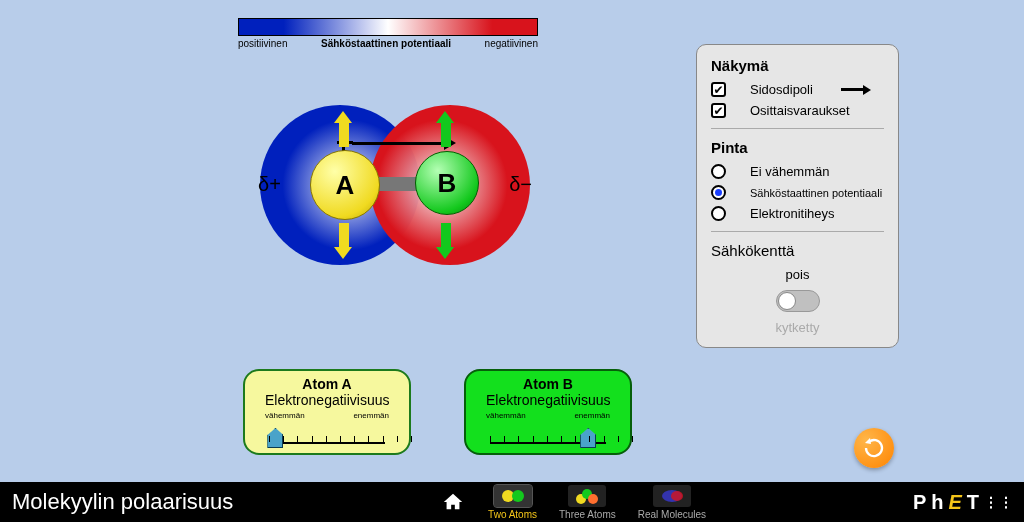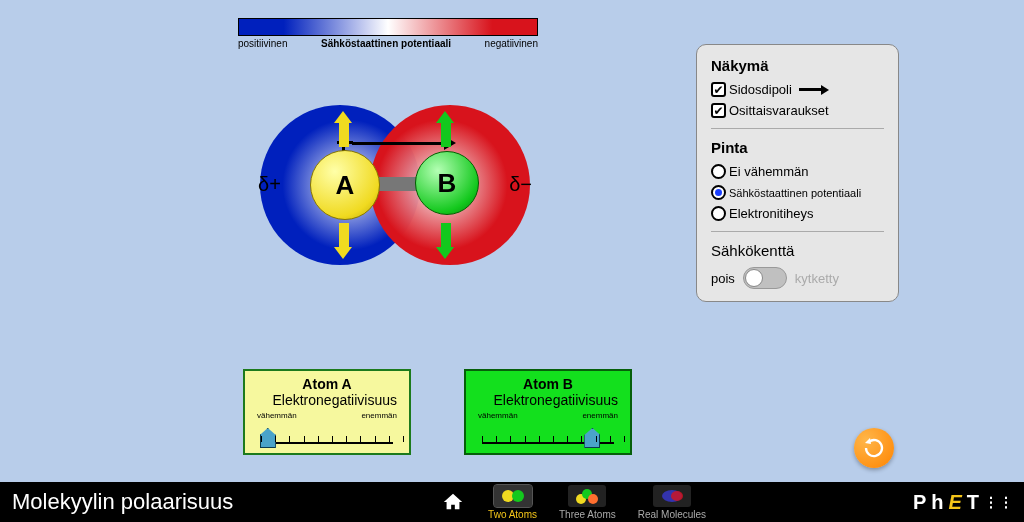--- a/index.html
+++ b/index.html
@@ -37,39 +37,39 @@
   .hdipole { position:absolute; left:82px; top:28px; display:flex; align-items:center; }
   .hdipole .plus { width:10px; height:20px; border-left:3px solid #000; position:relative; }
   .hdipole .plus:before { content:""; position:absolute; left:-8px; top:8px; width:16px; height:3px; background:#000; }
   .hdipole .shaft { width:92px; height:3px; background:#000; }
   .hdipole .head { width:0;height:0;border-top:7px solid transparent;border-bottom:7px solid transparent;border-left:12px solid #000; }
 
   
   .panel { position: absolute; right: 125px; top: 44px; width: 203px; background: #e6e6e6; border: 1px solid #888; border-radius: 10px; padding: 12px 14px; font-size: 13px; }
   .panel h3 { font-size: 15px; margin-bottom: 8px; }
   .panel hr { border: none; border-top: 1px solid #aaa; margin: 10px 0; }
-  .opt { display: flex; align-items: center; gap: 3px; margin: 6px 0; cursor: pointer; }
+  .opt { display: flex; align-items: center; gap: 24px; margin: 6px 0; cursor: pointer; }
   .cb { width: 15px; height: 15px; border: 2px solid #000; border-radius: 3px; display:inline-flex; align-items:center; justify-content:center; background:#fff; flex-shrink:0; }
   .cb.checked:after { content:"✔"; font-size:12px; line-height:12px; }
   .rb { width: 15px; height: 15px; border: 2px solid #000; border-radius: 50%; display:inline-flex; align-items:center; justify-content:center; background:#fff; flex-shrink:0; }
   .rb.checked:after { content:""; width:7px; height:7px; border-radius:50%; background:#1a3fff; }
   .tiny-dipole { display:inline-flex; align-items:center; margin-left:4px; }
   .tiny-dipole .s { width:22px; height:3px; background:#000; }
   .tiny-dipole .h { width:0;height:0;border-top:5px solid transparent;border-bottom:5px solid transparent;border-left:8px solid #000; }
 
   .eflabel { font-size: 15px; font-weight: normal; margin-bottom: 8px; }
-  .toggle-row { display:flex; align-items:center; gap:8px; font-size:13px; color:#555; }
+  .toggle-row { display:flex; align-items:center; gap:8px; font-size:13px; color:#555;flex-direction:column; }
   .toggle { width:44px; height:22px; background:#c0c0c0; border-radius:11px; position:relative; cursor:pointer; border:1px solid #999; }
   .toggle .knob { position:absolute; left:1px; top:1px; width:18px; height:18px; border-radius:50%; background:#fff; border:1px solid #888; }
   .off-txt { color:#000; }
   .on-txt { color:#aaa; }
 
   
   .sliders { position:absolute; left: 243px; top: 369px; display:flex; gap:14px; }
-  .sbox { width: 168px; height: 86px; border: 2px solid; border-radius: 0; padding: 5px 12px; text-align:center; font-size:12px; }
+  .sbox { width: 168px; height: 86px; border: 2px solid; border-radius: 16px; padding: 5px 20px; text-align:center; font-size:12px; }
   .sbox-a { background:#f6f89e; border-color:#1c7a1c; }
   .sbox-b { background:#13e01d; border-color:#065f0a;margin-left:39px; }
   .sbox .title { font-weight:bold; font-size:14px; }
   .sbox .sub { font-size:14px; margin-bottom:3px;text-align:right; }
   .sbox .minmax { display:flex; justify-content:space-between; font-size:8px; }
   .track { position:relative; height:26px; margin-top:2px; }
   .track .line { position:absolute; left:4px; right:4px; top:20px; height:2px; background:#000; }
   .track .tick { position:absolute; top:14px; width:1px; height:6px; background:#000; }
   .thumb { position:absolute; top:6px; width:16px; height:20px; background:#4aa3c9; border:1px solid #0a3b50; clip-path: polygon(50% 0, 100% 35%, 100% 100%, 0 100%, 0 35%); cursor:grab; }
 

